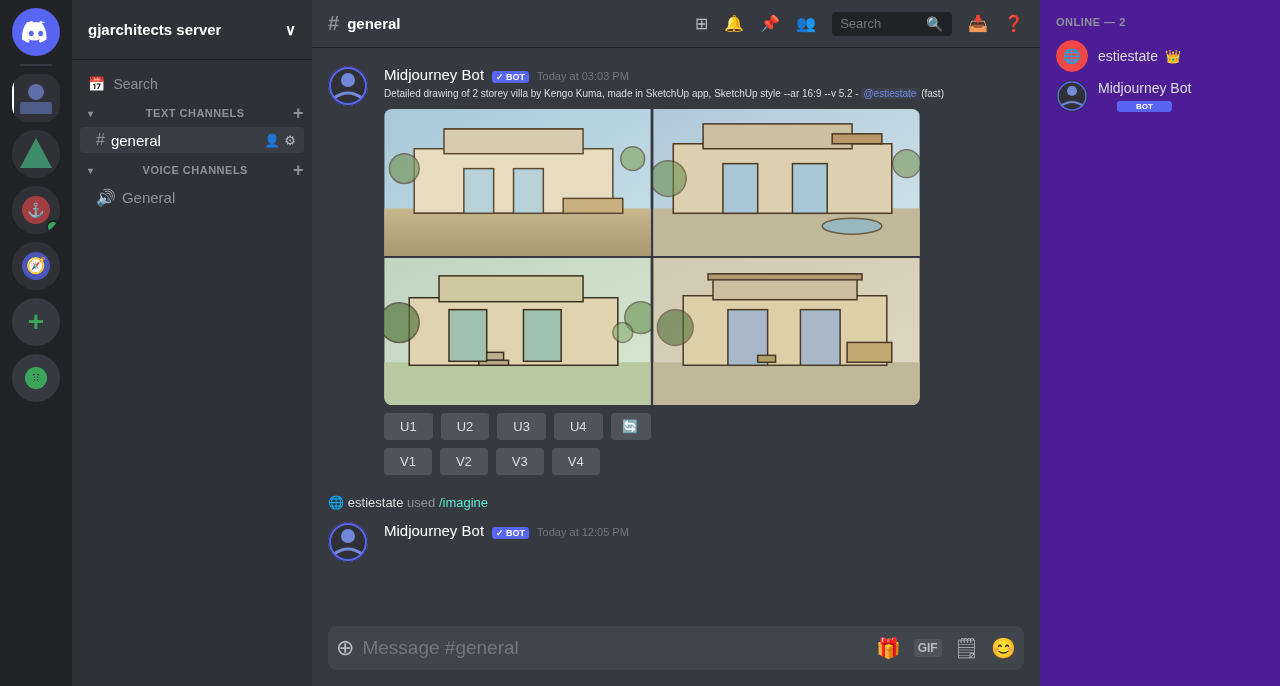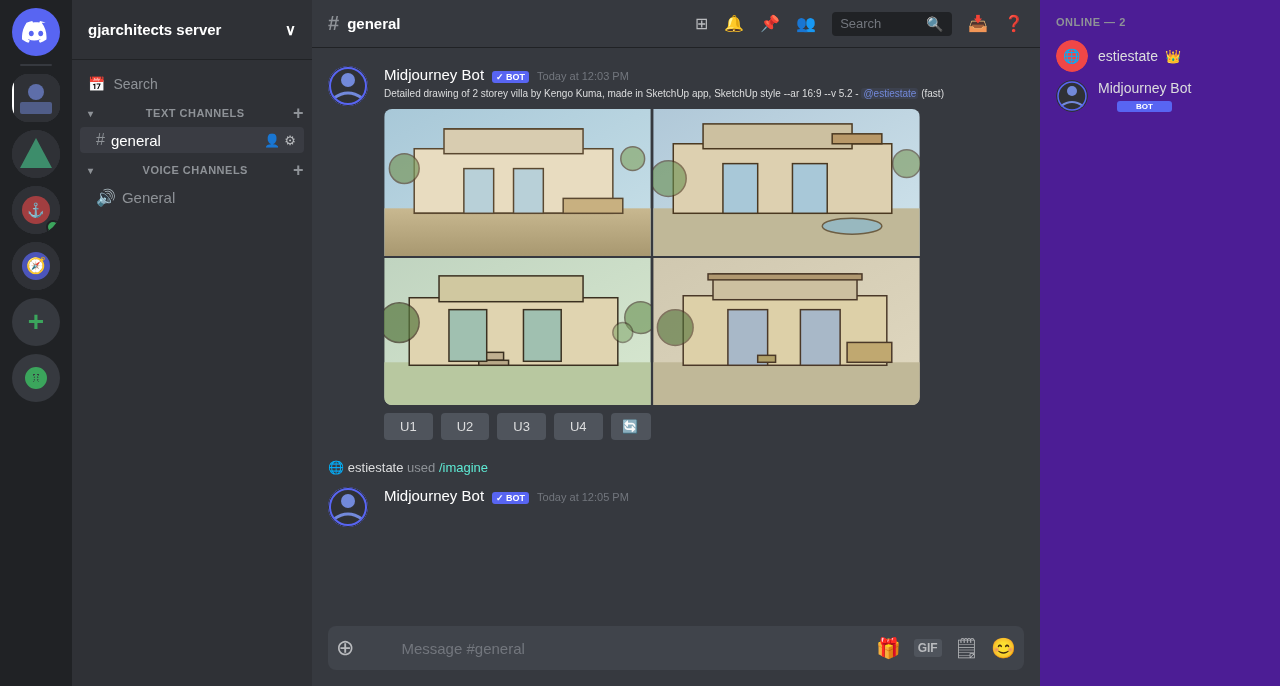--- a/index.html
+++ b/index.html
@@ -357,22 +357,21 @@
       padding: 0 8px;
       gap: 8px;
       height: 44px;
     }
     .chat-input-field {
       flex: 1;
       background: none;
       border: none;
       outline: none;
       color: #fdba74;
-      font-size: 15px;
-      margin-left: 39px;
+      font-size: 19px;
     }
     .chat-input-field::placeholder { color: #72767d; }
     .input-actions {
       display: flex;
       align-items: center;
       gap: 12px;
       color: #b9bbbe;
     }
     .input-actions span {
       font-size: 20px;
@@ -578,21 +577,21 @@
           <rect width="40" height="40" rx="20" fill="#2f3136"></rect>
           <circle cx="20" cy="14" r="7" fill="#7289da"></circle>
           <path d="M6 32 Q20 22 34 32" stroke="#7289da" stroke-width="3" fill="none"></path>
           <circle cx="20" cy="20" r="18" fill="none" stroke="#5865f2" stroke-width="2"></circle>
         </svg>
       </div>
       <div class="message-content">
         <div class="message-header">
           <span class="message-author">Midjourney Bot</span>
           <span class="bot-badge">✓ BOT</span>
-          <span class="message-timestamp">Today at 12:03 PM</span>
+          <span class="message-timestamp">Today at 03:03 PM</span>
         </div>
         <div class="message-text">
           Detailed drawing of 2 storey villa by Kengo Kuma, made in SketchUp app, SketchUp style --ar 16:9 --v 5.2 - <span class="mention">@estiestate</span> <span>(fast)</span>
         </div>
 
         <div class="image-grid">
           <div class="image-cell">
             <svg class="sketch-svg" viewBox="0 0 268 148">
               <defs>
                 <linearGradient id="sky1" x1="0%" y1="0%" x2="100%" y2="100%">
@@ -701,20 +700,26 @@
         </div>
 
         <div class="button-row">
           <button class="action-btn">U1</button>
           <button class="action-btn">U2</button>
           <button class="action-btn">U3</button>
           <button class="action-btn">U4</button>
           <button class="action-btn icon-btn">🔄</button>
         </div>
 
+        <div class="button-row">
+          <button class="action-btn">V1</button>
+          <button class="action-btn">V2</button>
+          <button class="action-btn">V3</button>
+          <button class="action-btn">V4</button>
+        </div>
       </div>
     </div>
 
     <div class="used-command">
       <span>🌐</span>
       <span class="username">estiestate</span>
       <span> used </span>
       <span class="command">/imagine</span>
     </div>
 

